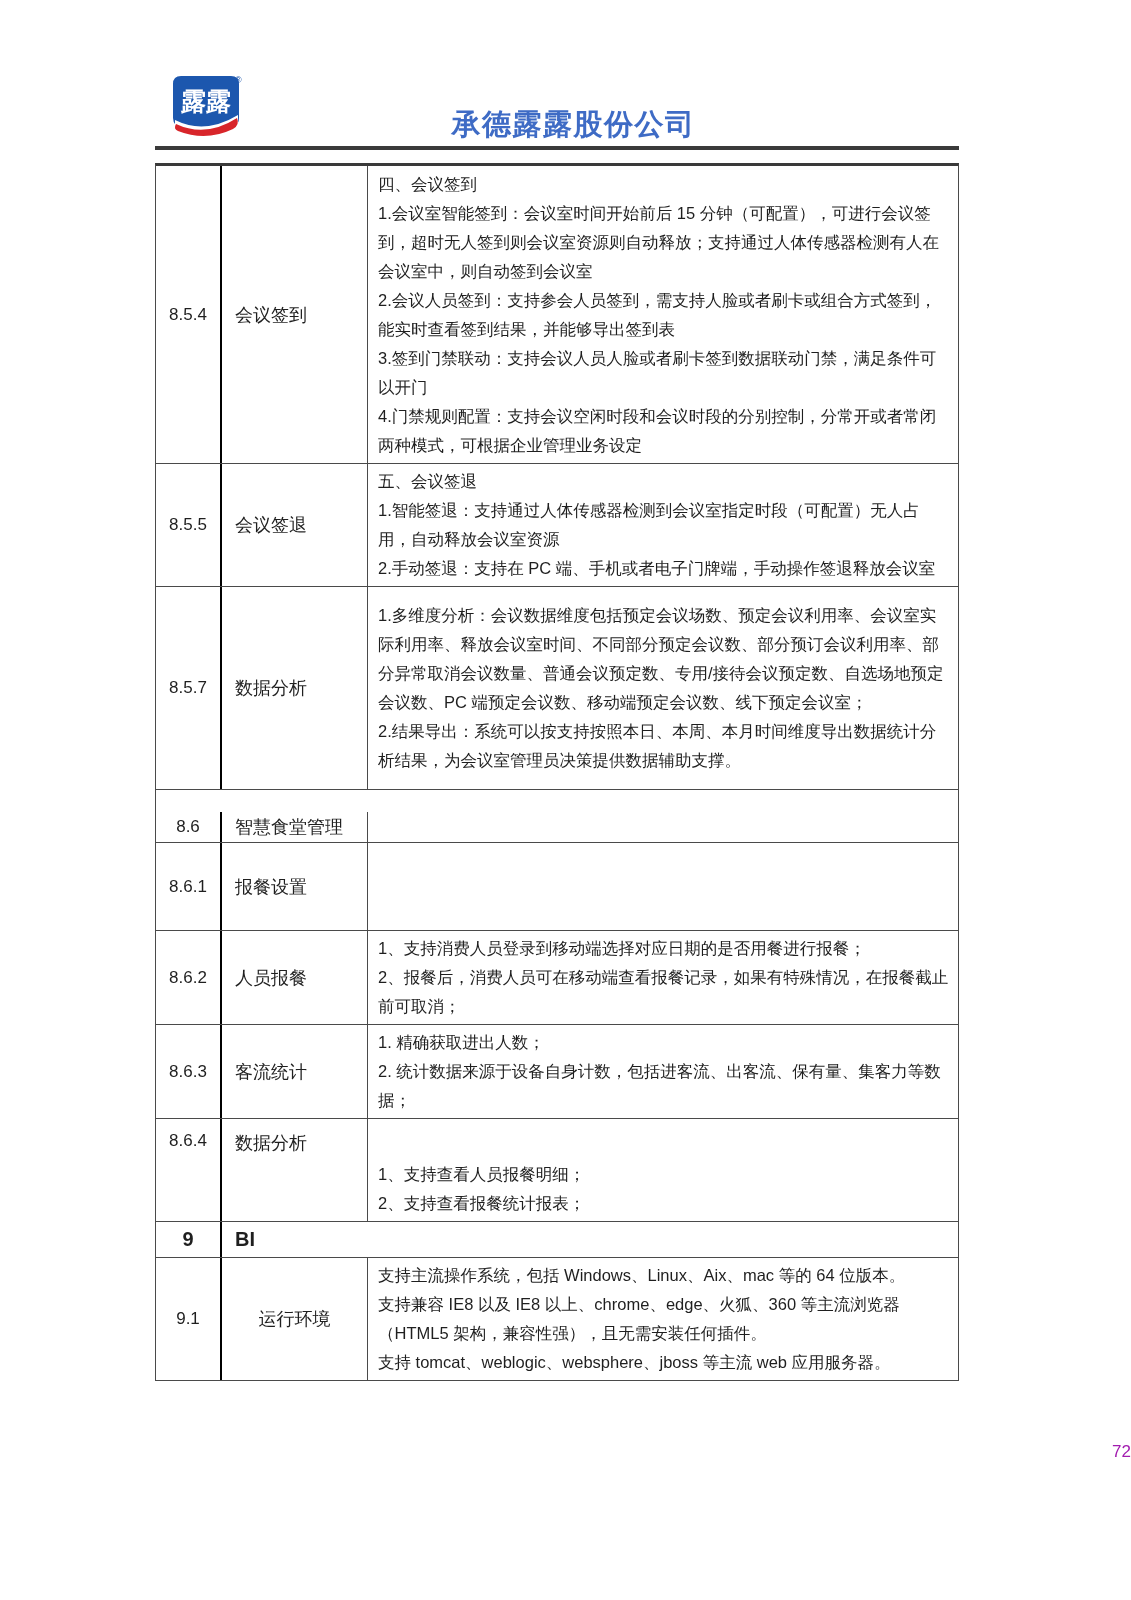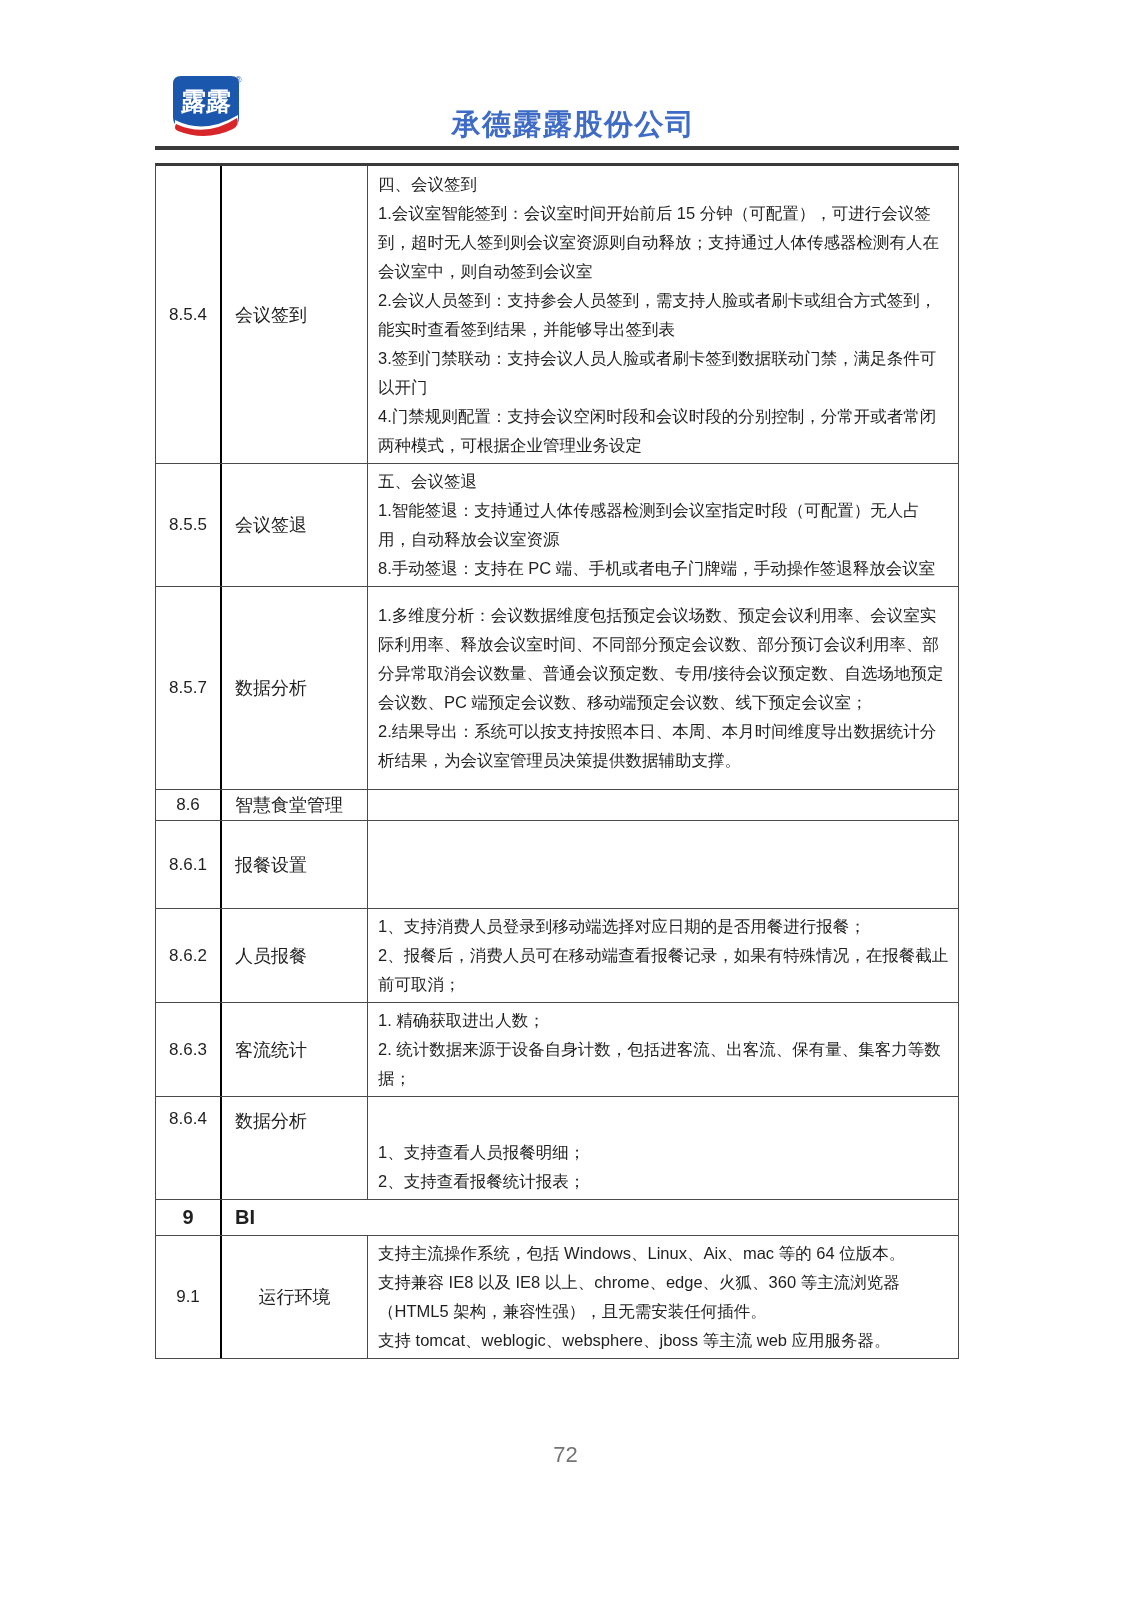--- a/index.html
+++ b/index.html
@@ -57,21 +57,21 @@
   .row-valign-top .cell-content { justify-content: flex-end; padding-top: 6px; }
   .row-valign-top .cell-num,
   .row-valign-top .cell-label { align-items: flex-start; padding-top: 12px; }
   .row-bold .cell-num { font-weight: 700; font-size: 20px; }
   .label-span { flex: 1 1 auto; border-right: none; font-weight: 700; font-size: 20px; }
   .label-centered { justify-content: center; padding-left: 0; }
 
   
   .page-number {
     position: absolute; left: 0; top: 1442px; width: 100%;
-    text-align: center; font-size: 22px; color: #737373;
+    text-align: right; font-size: 17px; color: #a21caf;
   }
 </style>
 </head>
 <body>
 
 <div class="page">
 
   <div class="logo-wrap">
     <svg width="74" height="70" viewBox="0 0 74 70">
       <path d="M10 2 h50 q8 0 8 8 v34 q0 6 -5 9 c-17 9 -39 10 -50 4 q-11 -5 -11 -13 V10 q0 -8 8 -8 z" fill="#1c57ae"></path>
@@ -97,32 +97,32 @@
           <p>3.签到门禁联动：支持会议人员人脸或者刷卡签到数据联动门禁，满足条件可以开门</p>
           <p>4.门禁规则配置：支持会议空闲时段和会议时段的分别控制，分常开或者常闭两种模式，可根据企业管理业务设定</p>
         </div>
       </div>
       <div class="t-row" style="min-height: 115px;">
         <div class="cell-num">8.5.5</div>
         <div class="cell-label">会议签退</div>
         <div class="cell-content">
           <p>五、会议签退</p>
           <p>1.智能签退：支持通过人体传感器检测到会议室指定时段（可配置）无人占用，自动释放会议室资源</p>
-          <p>8.手动签退：支持在 PC 端、手机或者电子门牌端，手动操作签退释放会议室</p>
+          <p>2.手动签退：支持在 PC 端、手机或者电子门牌端，手动操作签退释放会议室</p>
         </div>
       </div>
       <div class="t-row" style="min-height: 203px;">
         <div class="cell-num">8.5.7</div>
         <div class="cell-label">数据分析</div>
         <div class="cell-content">
           <p>1.多维度分析：会议数据维度包括预定会议场数、预定会议利用率、会议室实际利用率、释放会议室时间、不同部分预定会议数、部分预订会议利用率、部分异常取消会议数量、普通会议预定数、专用/接待会议预定数、自选场地预定会议数、PC 端预定会议数、移动端预定会议数、线下预定会议室；</p>
           <p>2.结果导出：系统可以按支持按照本日、本周、本月时间维度导出数据统计分析结果，为会议室管理员决策提供数据辅助支撑。</p>
         </div>
       </div>
-      <div class="t-row" style="min-height: 31px;">
+      <div class="t-row" style="min-height: 31px; margin-top: 22px;">
         <div class="cell-num">8.6</div>
         <div class="cell-label">智慧食堂管理</div>
         <div class="cell-content"></div>
       </div>
       <div class="t-row" style="min-height: 88px;">
         <div class="cell-num">8.6.1</div>
         <div class="cell-label">报餐设置</div>
       </div>
       <div class="t-row" style="min-height: 90px;">
         <div class="cell-num">8.6.2</div>

